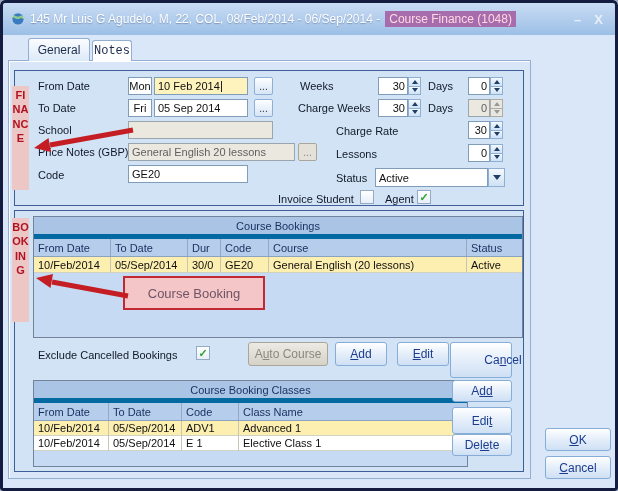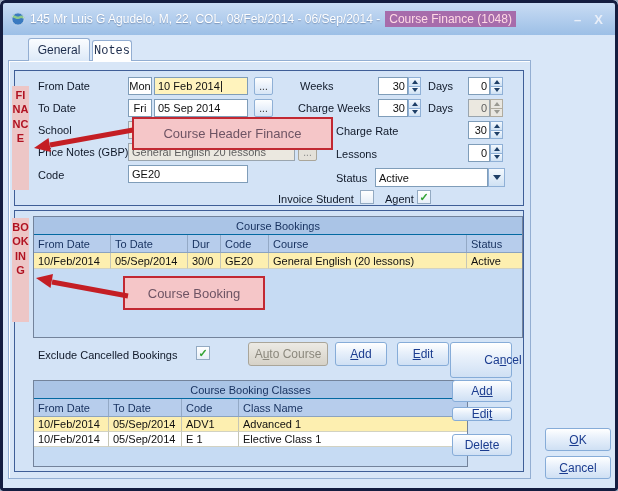--- a/index.html
+++ b/index.html
@@ -50,21 +50,21 @@
        font-size:11px;font-weight:bold;color:#35a435;box-sizing:border-box;z-index:6;}
   .vstrip{position:absolute;width:17px;background:#edc6c6;color:#b01222;font-weight:bold;font-size:11px;
        line-height:14.4px;text-align:center;word-break:break-all;padding-top:2px;box-sizing:border-box;z-index:5;}
   .anno{position:absolute;background:#f5c6c8;border:2px solid #c22832;display:flex;align-items:center;
        justify-content:center;font-size:13px;color:#6e5464;box-sizing:border-box;z-index:40;}
   .btn{position:absolute;display:flex;align-items:center;justify-content:center;font-size:12px;color:#1b3c8f;
        background:linear-gradient(#ffffff,#e9f1fb 40%,#cfe0f4);border:1px solid #86acd8;border-radius:3px;
        box-sizing:border-box;z-index:6;white-space:nowrap;}
   .btn.disabled{background:linear-gradient(#eceae4,#d6d2c8);border-color:#a9a599;color:#8b887d;}
   .tbl{position:absolute;border:1px solid #73839b;background:#c6dbf3;box-sizing:border-box;z-index:6;overflow:hidden;}
-  .tcaption{height:17px;background:#aac4e6;border-bottom:1px solid #0369a1;color:#16305e;font-size:11px;
+  .tcaption{height:17px;background:#aac4e6;border-bottom:5px solid #0369a1;color:#16305e;font-size:11px;
        display:flex;align-items:center;justify-content:center;}
   .thead{display:flex;height:17px;background:#b7cdec;border-bottom:1px solid #8ba3c0;color:#16305e;font-size:11px;}
   .thead .c{display:flex;align-items:center;padding-left:4px;box-sizing:border-box;border-right:1px solid #93a9c6;overflow:hidden;white-space:nowrap;}
   .trow{display:flex;font-size:11px;color:#101010;background:#ffffff;}
   .trow.sel{background:#fdefb0;}
   .trow .c{display:flex;align-items:center;padding-left:4px;box-sizing:border-box;
        border-right:1px solid #c6c6b6;border-bottom:1px solid #d2d2c2;overflow:hidden;white-space:nowrap;}
   .arrows{position:absolute;left:0;top:0;z-index:50;pointer-events:none;}
   .globe{display:flex;align-items:center;}
 </style>
@@ -217,27 +217,26 @@
     </div>
     <div class="trow" style="height:15px;">
       <span class="c" style="width:75px;">10/Feb/2014</span>
       <span class="c" style="width:73px;">05/Sep/2014</span>
       <span class="c" style="width:57px;">E 1</span>
       <span class="c" style="width:228px;border-right:none;">Elective Class 1</span>
     </div>
   </div>
 
   <div class="btn" style="left:452px;top:380px;width:60px;height:22px;">A<u>dd</u></div>
-  <div class="btn" style="left:452px;top:407px;width:60px;height:14px;align-items:center;">Edi<u>t</u></div>
+  <div class="btn" style="left:452px;top:407px;width:60px;height:27px;align-items:center;">Edi<u>t</u></div>
   <div class="btn" style="left:452px;top:434px;width:60px;height:22px;">De<u>le</u>te</div>
 
   <div class="btn" style="left:545px;top:428px;width:66px;height:23px;"><u>O</u>K</div>
   <div class="btn" style="left:545px;top:456px;width:66px;height:23px;"><u>C</u>ancel</div>
 
-  <div class="anno" style="left:132px;top:117px;width:201px;height:33px;">Course Header Finance</div>
   <div class="anno" style="left:123px;top:276px;width:142px;height:34px;">Course Booking</div>
 
   <svg class="arrows" width="618" height="491">
     <line x1="133" y1="130" x2="50" y2="145" stroke="#c41e24" stroke-width="5"></line>
     <polygon points="34,148 48.5,138 51,152" fill="#c41e24"></polygon>
     <line x1="128" y1="296" x2="52" y2="282" stroke="#c41e24" stroke-width="5"></line>
     <polygon points="36,278 53,274 50.5,288" fill="#c41e24"></polygon>
   </svg>
 
   <div class="win-border"></div>

